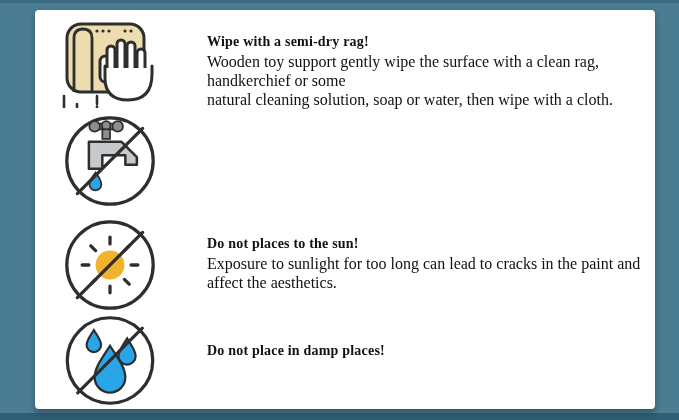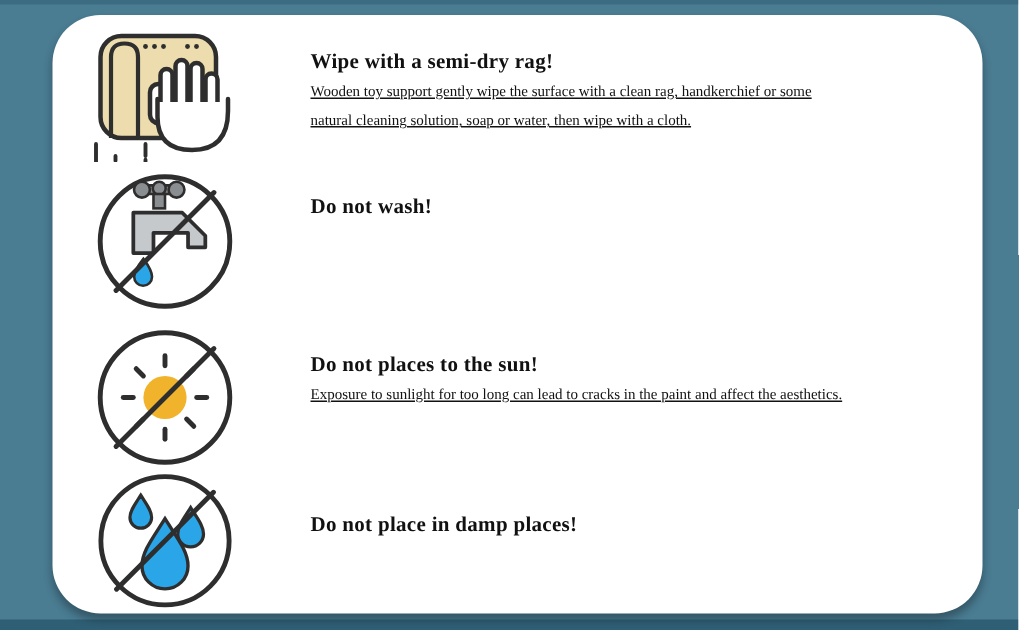--- a/index.html
+++ b/index.html
@@ -5,32 +5,32 @@
   html,body{margin:0;padding:0;}
   .scene{
     position:relative;width:679px;height:420px;overflow:hidden;
     background:var(--background-teal,#4a7c92);
     font-family:"Liberation Serif",serif;
   }
   .edge-top{position:absolute;left:0;top:0;width:100%;height:3px;background:var(--background-edge,#2f5f75);opacity:.55;}
   .edge-bottom{position:absolute;left:0;bottom:0;width:100%;height:7px;background:var(--background-edge,#2f5f75);}
   .card{
     position:absolute;left:35px;top:10px;width:620px;height:399px;
-    background:var(--card-white,#fff);border-radius:32px;
+    background:var(--card-white,#fff);border-radius:4px;
     box-shadow:0 4px 6px rgba(0,0,0,.30);
   }
   .icon{position:absolute;}
   .icon-rag{left:24px;top:12px;width:100px;height:86px;}
   .icon-c2{left:27px;top:103px;width:96px;height:96px;}
   .icon-c3{left:27px;top:207px;width:96px;height:96px;}
   .icon-c4{left:27px;top:303px;width:96px;height:95px;}
   .sec-text{position:absolute;left:172px;width:472px;color:var(--text,#111);}
   .t1{top:23px;} .t2{top:120px;} .t3{top:225px;} .t4{top:332px;}
   .sec-title{font-weight:bold;font-size:14px;line-height:17px;margin:0 0 2px 0;letter-spacing:.2px;}
-  .sec-body{font-size:10px;line-height:19px;white-space:pre-line;text-decoration:underline;}
+  .sec-body{font-size:16px;line-height:19px;white-space:pre-line;}
   
   .ol{stroke:var(--outline,#2e2e2e);}
   .nofill{fill:none;}
   .white{fill:#ffffff;}
   .beige{fill:var(--rag-beige,#ecdcae);}
   .gray-l{fill:var(--faucet-gray-light,#c6c9cc);}
   .gray-d{fill:var(--faucet-gray-dark,#8b8e91);}
   .sun{fill:var(--sun-yellow,#f2b32c);}
   .blue{fill:var(--water-blue,#2aa6e8);}
   .ink{fill:var(--outline,#2e2e2e);}
@@ -72,21 +72,20 @@
       <rect class="gray-d ol" x="33" y="11" width="26" height="6" rx="2" stroke-width="1.8"></rect>
       <circle class="gray-d ol" cx="34" cy="14" r="5.5" stroke-width="1.8"></circle>
       <circle class="gray-d ol" cx="58" cy="14" r="5.5" stroke-width="1.8"></circle>
       <circle class="gray-d ol" cx="46" cy="13" r="4.5" stroke-width="1.8"></circle>
       <rect class="gray-d ol" x="42" y="17" width="8" height="10" stroke-width="1.8"></rect>
       <path class="gray-l ol" d="M28,30 h34 l16,16 v8 h-12 v-10 h-24 v14 h-14 z" stroke-width="2.6" stroke-linejoin="round"></path>
       <path class="blue ol" d="M35,62 q6,8 6,12.5 a6.2,6.2 0 1,1 -12.4,0 q0,-4.5 6.4,-12.5 z" stroke-width="1.8"></path>
       <line class="ol" x1="16" y1="84" x2="84" y2="16" stroke-width="3.4" stroke-linecap="round"></line>
     </svg>
     <div class="sec-text t2">
-      <p class="sec-title">Do not wash!</p>
     </div>
 
     <svg class="icon icon-c3" viewBox="0 0 100 100">
       <circle class="white ol" cx="50" cy="50" r="45" stroke-width="3.4"></circle>
       <circle class="sun" cx="50" cy="50" r="15"></circle>
       <g class="ol nofill" stroke-width="3.4" stroke-linecap="round">
         <line x1="50" y1="28" x2="50" y2="21"></line>
         <line x1="65" y1="35" x2="70" y2="30"></line>
         <line x1="72" y1="50" x2="79" y2="50"></line>
         <line x1="65" y1="65" x2="70" y2="70"></line>

